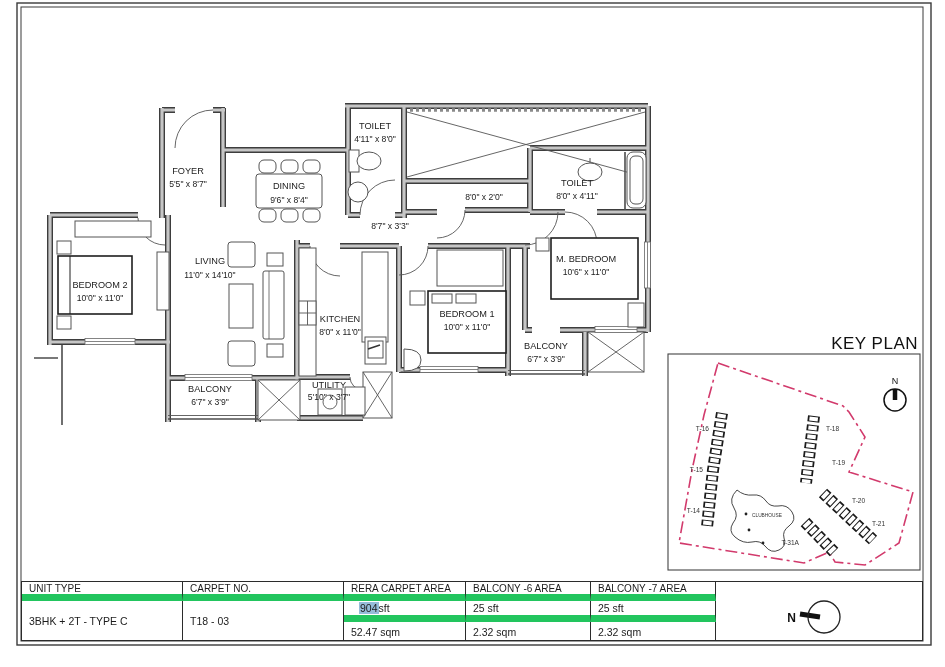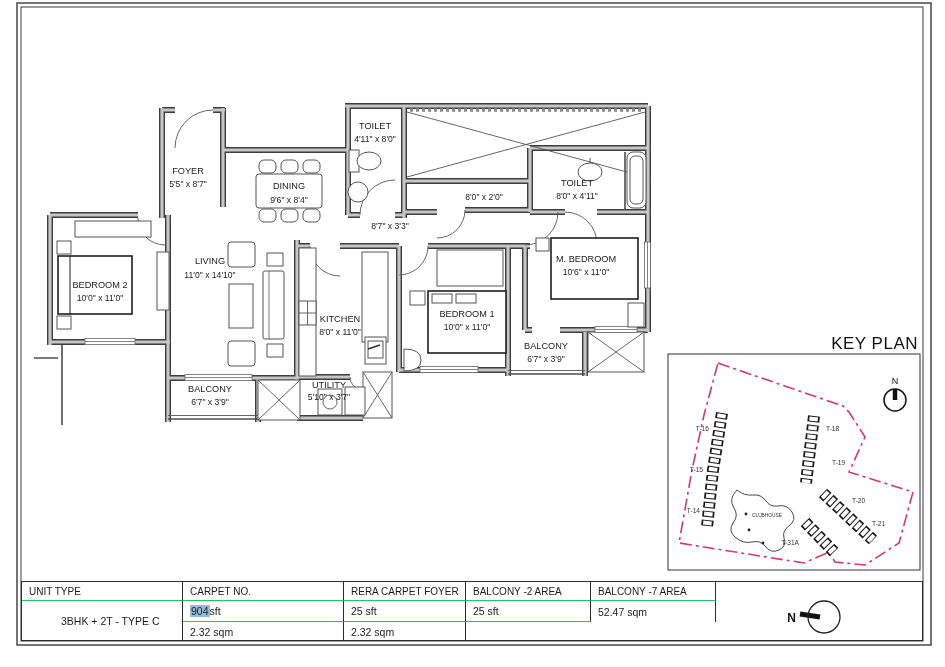--- a/index.html
+++ b/index.html
@@ -17,27 +17,27 @@
   .hair{stroke:#555;stroke-width:.9;fill:none;}
   .furn{stroke:#555;stroke-width:1;fill:#fff;}
   .bed{stroke:#1e1e1e;stroke-width:1.6;fill:#fff;}
   .win{fill:#fff;stroke:#666;stroke-width:.8;}
   .dots{stroke:#8a8a8a;stroke-width:3.5;stroke-dasharray:3 3;fill:none;}
   .twK{stroke:#1b1b1b;stroke-width:12;fill:none;stroke-dasharray:6 3;}
   .twW{stroke:#fff;stroke-width:8.5;fill:none;stroke-dasharray:4 5;stroke-dashoffset:-1;}
   .atable{position:absolute;left:21px;top:581px;width:902px;height:60px;display:grid;
     grid-template-columns:161px 161px 122px 125px 125px auto;grid-template-rows:19px 21px 19px;
     border:1px solid #2b2b2b;box-sizing:border-box;color:#1c1c1c;background:#fff;}
-  .atable .c{border-right:1px solid #2b2b2b;border-bottom:1px solid #22c55e;display:flex;align-items:center;
+  .atable .c{border-right:1px solid #2b2b2b;border-bottom:7px solid #22c55e;display:flex;align-items:center;
     padding-left:7px;box-sizing:border-box;white-space:nowrap;overflow:hidden;font-size:10.5px;}
   .atable .h{font-size:10px;}
   .atable .noB{border-bottom:none;}
-  .span2{grid-row:span 2;margin-left:32px;}
+  .span2{grid-row:span 2;}
   .ncell{grid-column:6;grid-row:1/4;border:none;position:relative;}
-  .hl{padding:0 1px;}
+  .hl{padding:0 1px;margin-left:8px;}
 </style>
 </head>
 <body>
 
 <div id="page">
 
 <svg width="945" height="667" viewBox="0 0 945 667" style="position:absolute;left:0;top:0;">
 
   <g>
     <rect x="17" y="3" width="914" height="642" fill="none" stroke="#3a3a3a" stroke-width="1.4"></rect>
@@ -239,33 +239,34 @@
       <text class="nlbl" x="895" y="384">N</text>
       <circle cx="895" cy="400" r="11" fill="none" stroke="#111" stroke-width="1.5"></circle>
       <line x1="895" y1="400" x2="895" y2="389" stroke="#111" stroke-width="4.5"></line>
     </g>
   </g>
 </svg>
 
 <div class="atable">
   <div class="c h">UNIT TYPE</div>
   <div class="c h">CARPET NO.</div>
-  <div class="c h">RERA CARPET FOYER</div>
-  <div class="c h">BALCONY -2  AREA</div>
+  <div class="c h">RERA CARPET AREA</div>
+  <div class="c h">BALCONY -6  AREA</div>
   <div class="c h">BALCONY -7  AREA</div>
 
   <div class="ncell">
     <svg width="208" height="58" viewBox="0 0 208 58">
       <text x="80" y="40" text-anchor="end" font-size="12" font-weight="bold" fill="#111">N</text>
       <line x1="84" y1="32" x2="104" y2="35" stroke="#111" stroke-width="5"></line>
       <circle cx="108" cy="35" r="16" fill="none" stroke="#222" stroke-width="1.3"></circle>
     </svg>
   </div>
 
   <div class="c span2 noB">3BHK + 2T - TYPE C</div>
+  <div class="c span2 noB">T18 - 03</div>
   <div class="c">
         <span class="hl" style="background: rgb(150, 188, 217);">904</span>
         <span> sft</span>
       </div>
   <div class="c">25 sft</div>
   <div class="c">25 sft</div>
   <div class="c noB">52.47 sqm</div>
   <div class="c noB">2.32 sqm</div>
   <div class="c noB">2.32 sqm</div>
 </div>

